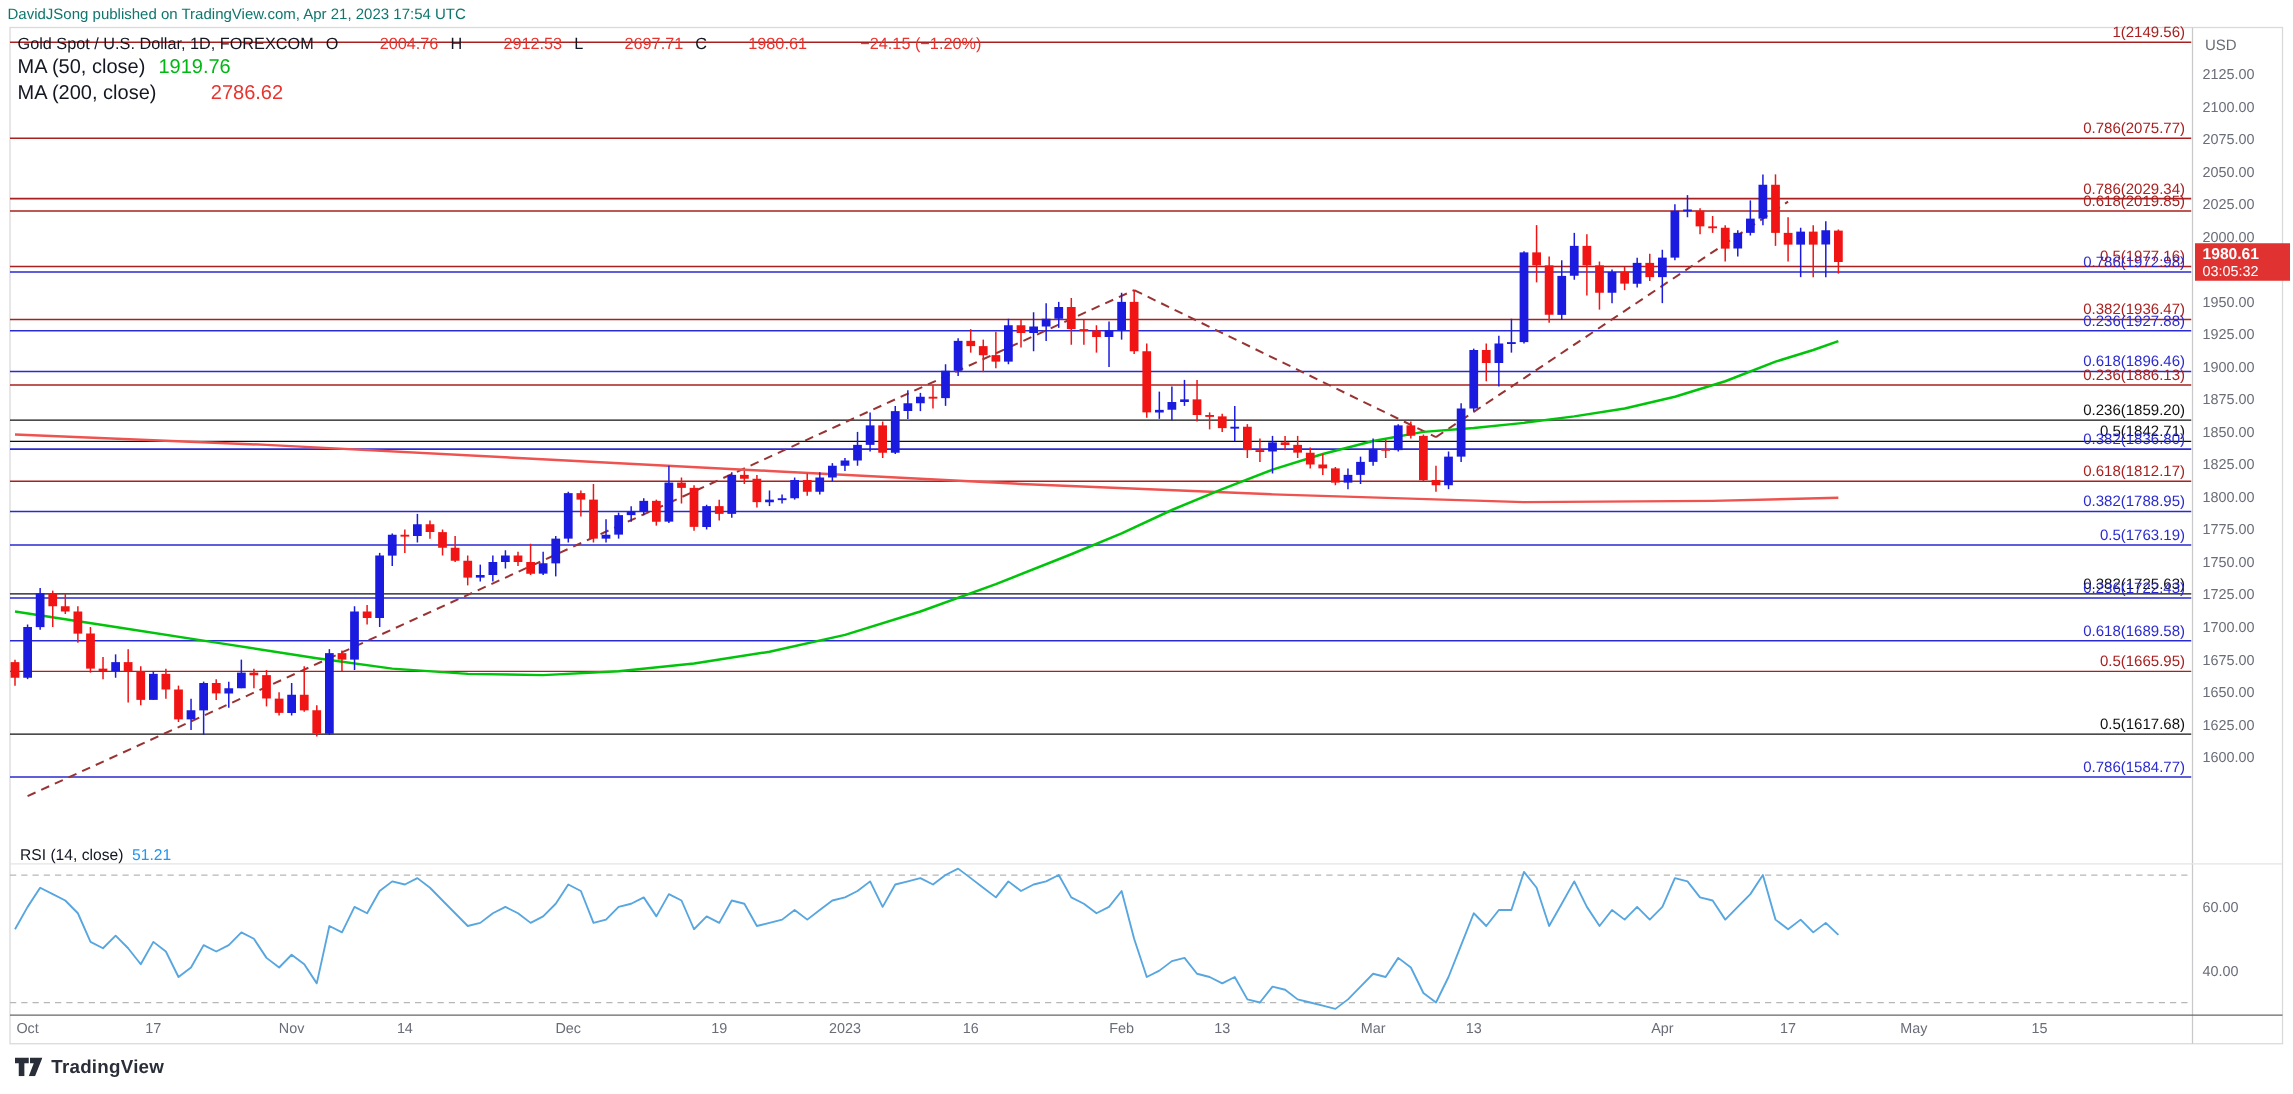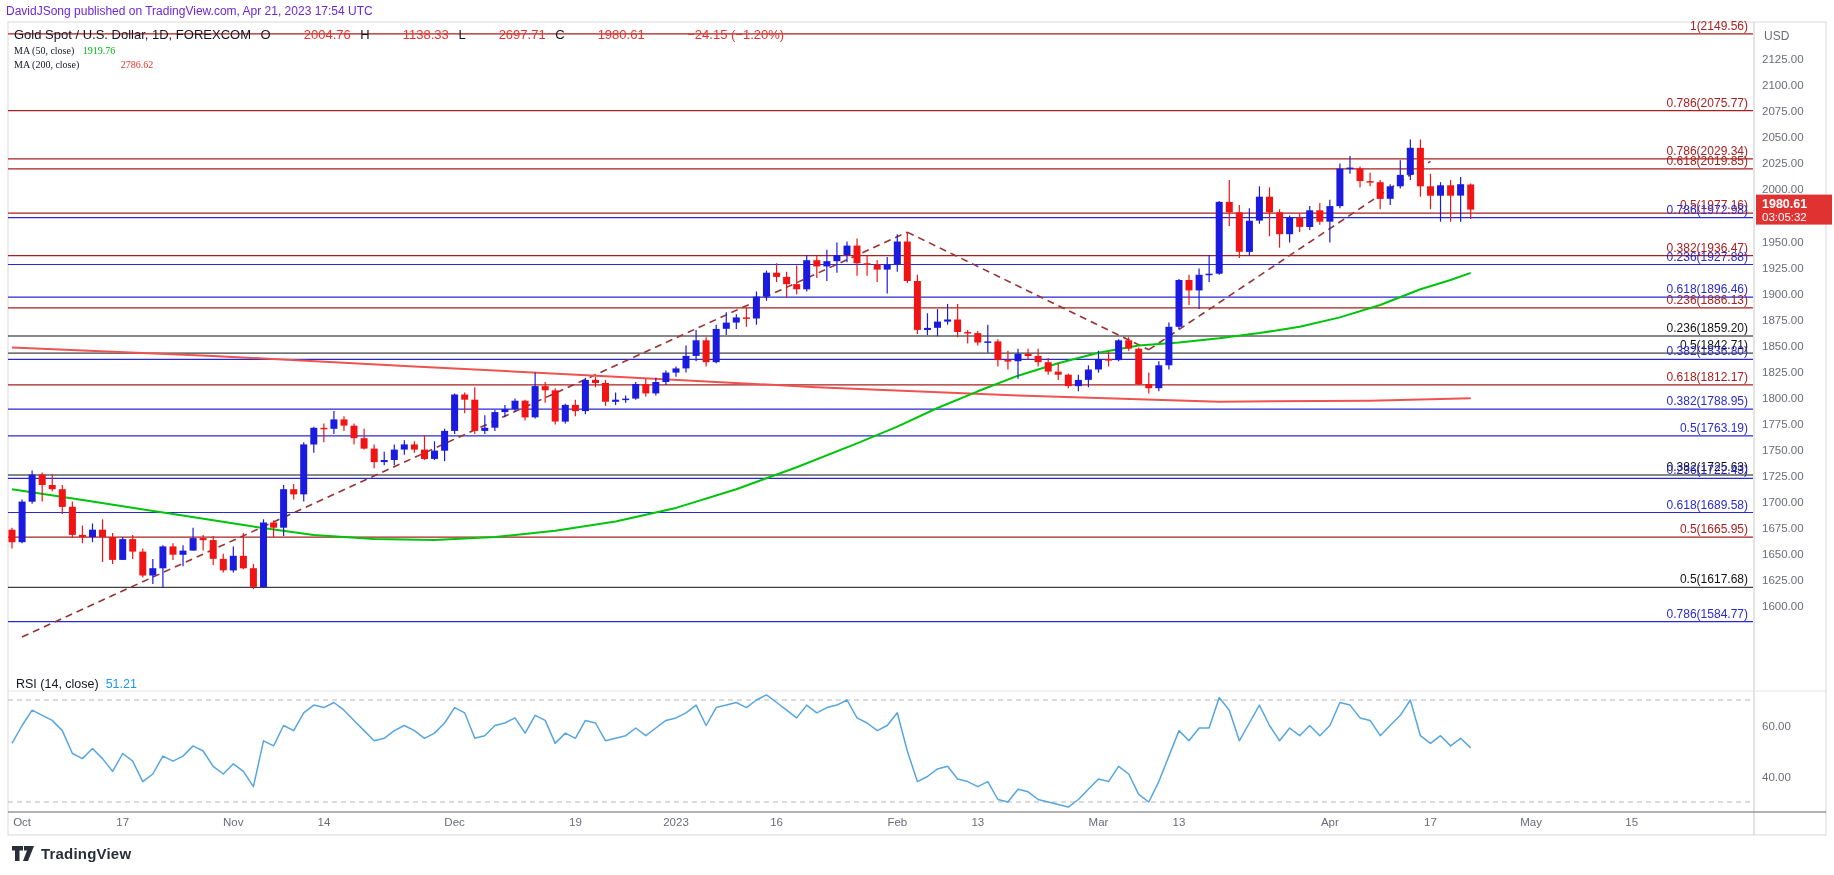--- a/index.html
+++ b/index.html
@@ -1,40 +1,40 @@
 <!DOCTYPE html>
 <html><head>
 <meta charset="utf-8">
 <style>
   html,body{margin:0;padding:0;width:1834px;height:875px;overflow:hidden;background:#fff;
     font-family:"Liberation Sans",sans-serif;}
   .abs{position:absolute;}
   #chart{position:absolute;left:0;top:0;z-index:1;}
-  .header{left:6px;top:4px;font-size:12px;color:#6d28d9;z-index:3;}
+  .header{left:6px;top:4px;font-size:12px;color:#0f766e;z-index:3;}
   .legend{left:14px;top:27px;z-index:3;font-size:13px;color:#131722;}
   .legend .row{margin-bottom:3px;white-space:nowrap;}
   .legend .sep{display:inline-block;width:6px;}
   .val-red{color:#e8342e;padding-left:33px;}
   .val-green{color:#00b813;}
-  .ma-row{font-size:10px;font-family:Liberation Serif, serif;}
+  .ma-row{font-size:16px;}
   .rsi-legend{left:16px;top:677px;z-index:3;font-size:12.5px;color:#131722;white-space:nowrap;}
   .rsi-val{color:#2196f3;}
   .footer{left:12px;top:845px;z-index:3;display:flex;align-items:center;gap:7px;text-align:right;}
   .brand{font-size:15px;font-weight:600;color:#2a2e39;letter-spacing:.2px;}
 </style>
 </head>
 <body>
 
 <div class="abs header">DavidJSong published on TradingView.com, Apr 21, 2023 17:54 UTC</div>
 
 <div class="abs legend">
   <div class="row">
     <span>Gold Spot / U.S. Dollar, 1D, FOREXCOM</span><span class="sep"></span>
     <span>O</span><span class="val-red">2004.76</span><span class="sep"></span>
-    <span>H</span><span class="val-red">1138.33</span><span class="sep"></span>
+    <span>H</span><span class="val-red">2912.53</span><span class="sep"></span>
     <span>L</span><span class="val-red">2697.71</span><span class="sep"></span>
     <span>C</span><span class="val-red">1980.61</span><span class="sep"></span>
     <span class="val-red">−24.15 (−1.20%)</span>
   </div>
   <div class="row ma-row">
     <span>MA (50, close)</span><span class="sep"></span>
     <span class="val-green">1919.76</span>
   </div>
   <div class="row ma-row">
     <span>MA (200, close)</span><span class="sep"></span>

